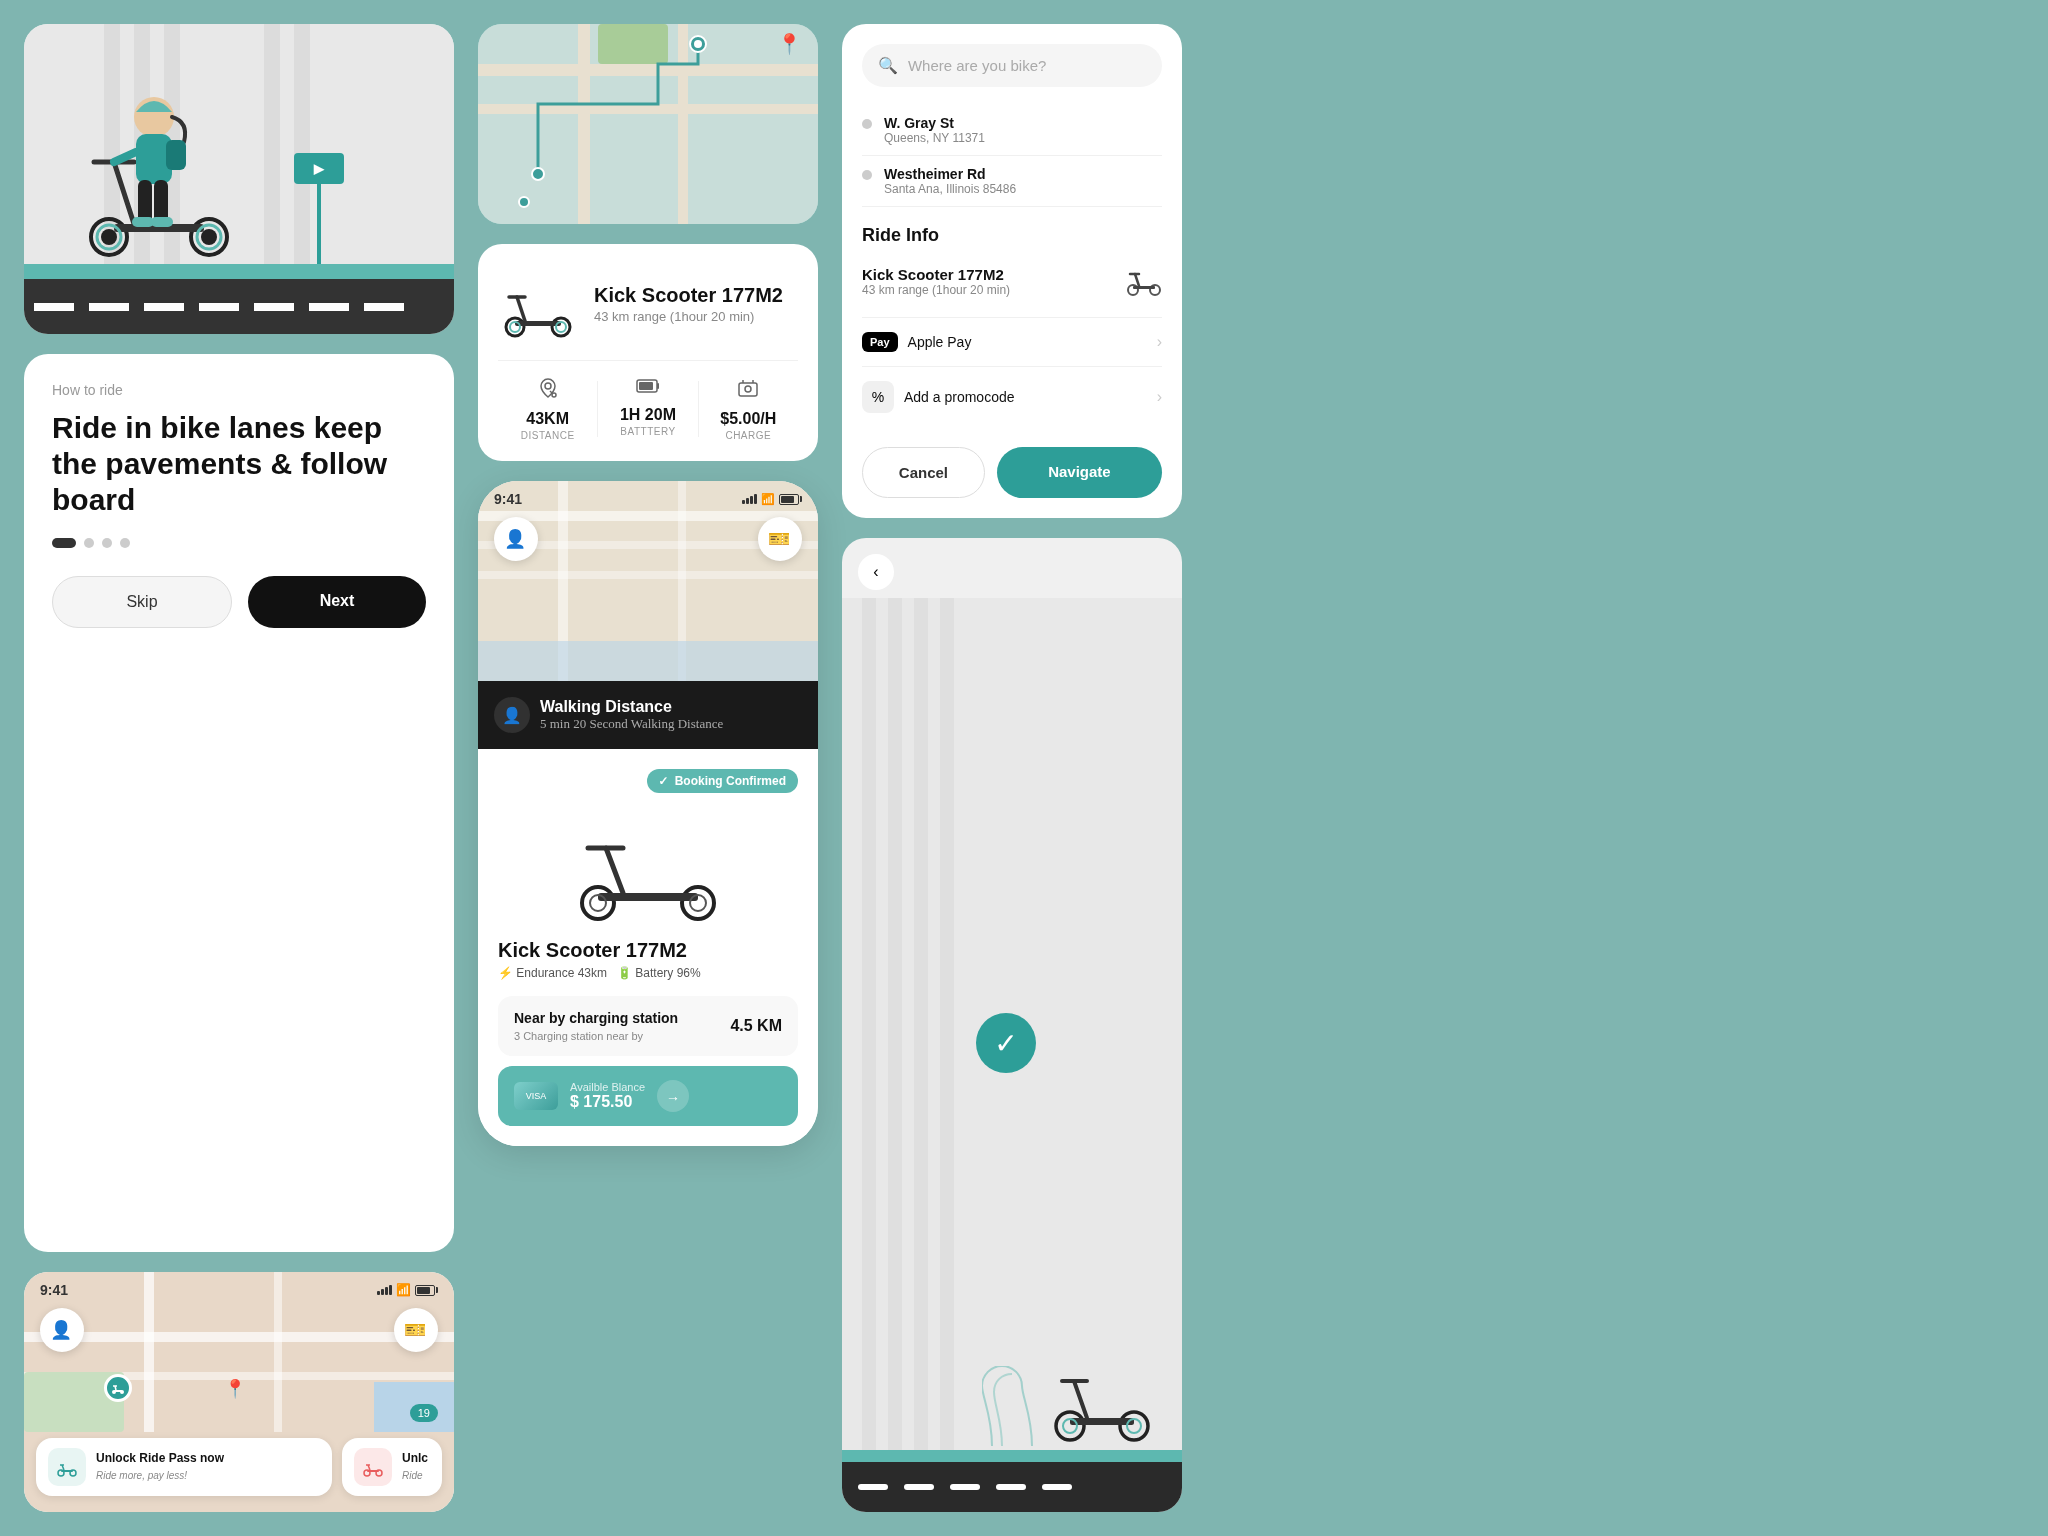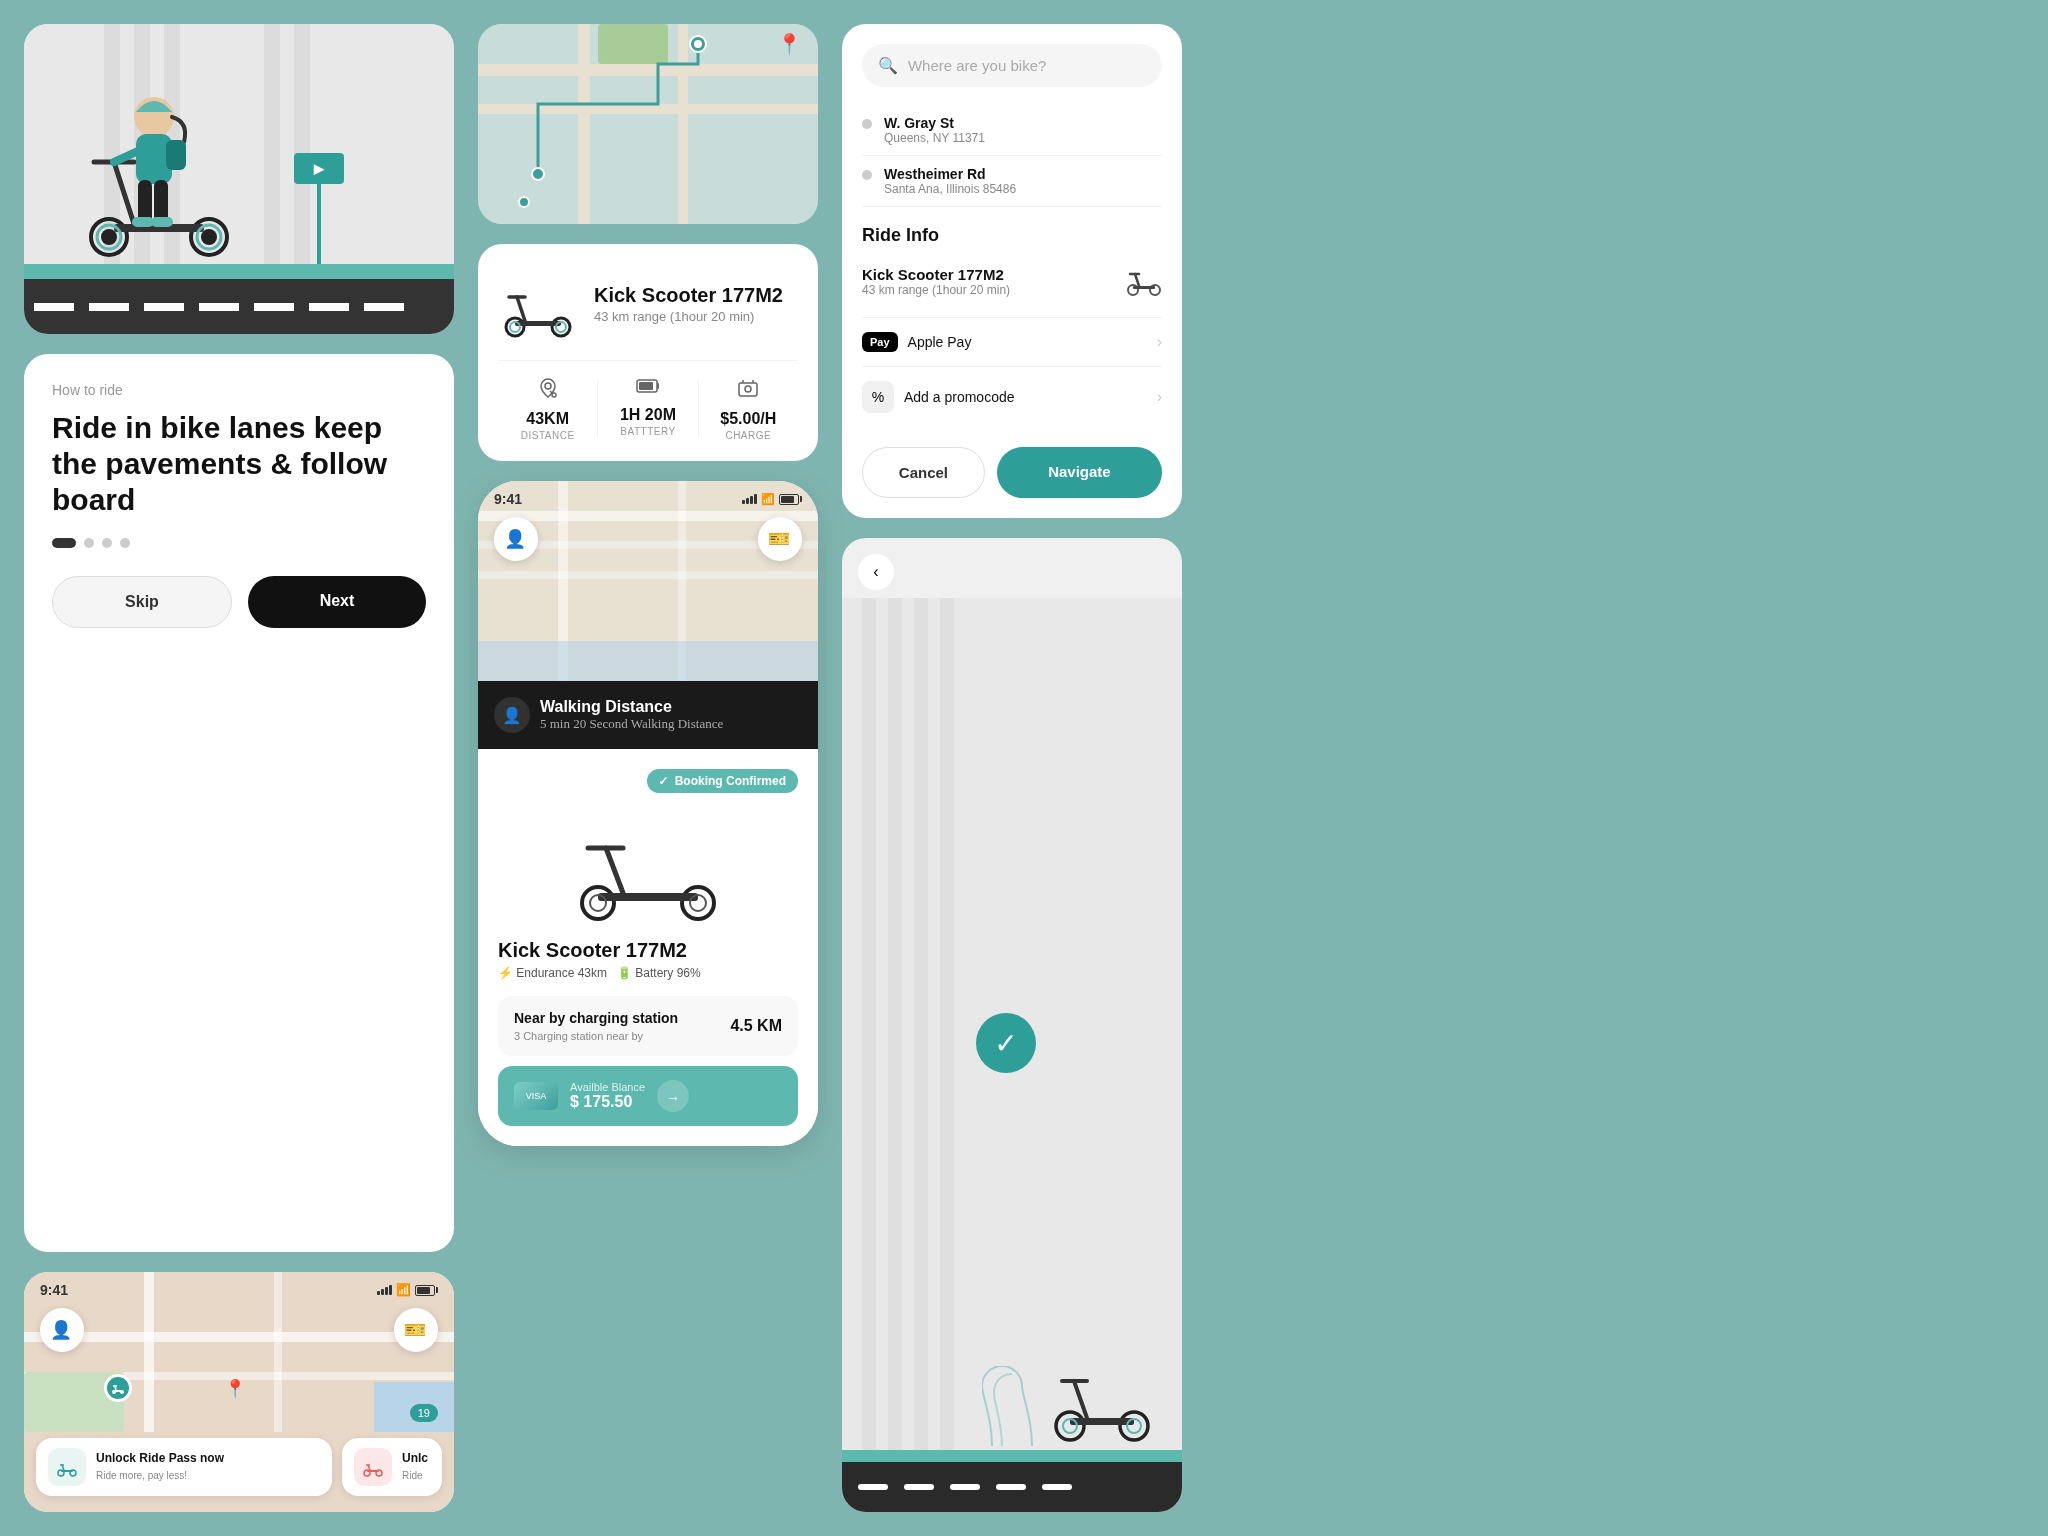--- a/index.html
+++ b/index.html
@@ -129,21 +129,21 @@
       display: flex;
       gap: 16px;
     }
     .btn-skip {
       flex: 1;
       padding: 16px;
       border-radius: 50px;
       border: 1.5px solid #ddd;
       background: #f5f5f5;
       font-size: 16px;
-      font-weight: 700;
+      font-weight: 400;
       color: #333;
       cursor: pointer;
       text-align: center;
     }
     .btn-next {
       flex: 1;
       padding: 16px;
       border-radius: 50px;
       background: #111;
       color: #fff;
@@ -241,20 +241,21 @@
     }
     .ride-pass-text strong {
       font-size: 12px;
       font-weight: 700;
       display: block;
       color: #111;
     }
     .ride-pass-text span {
       font-size: 10px;
       color: #888;
+      font-style: italic;
     }
 
     
     .scooter-info-card {
       background: #fff;
       border-radius: 24px;
       padding: 20px;
     }
     .scooter-header {
       display: flex;

